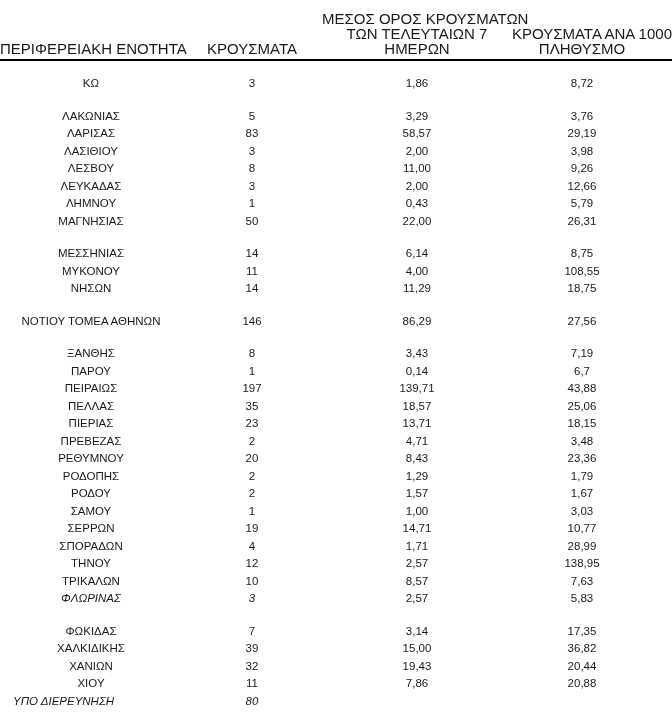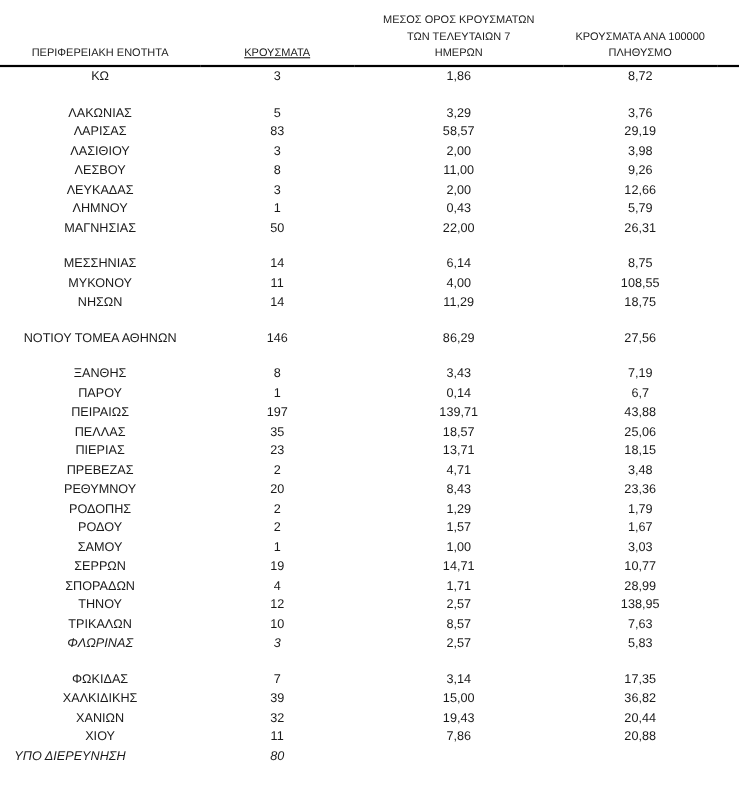--- a/index.html
+++ b/index.html
@@ -16,56 +16,56 @@
     table-layout: fixed;
     font-family: "Liberation Sans", sans-serif;
     color: #1a1a1a;
   }
   thead th {
     font-weight: 400;
     vertical-align: bottom;
     text-align: center;
     height: 56px;
     padding: 0 0 3px 0;
-    font-size: 10px;
+    font-size: 15px;
     line-height: 15px;
     border-bottom: 2px solid #000000;
   }
   .hline { white-space: nowrap; overflow: visible; }
   tbody td {
     text-align: center;
     font-size: 11.5px;
     height: 17.5px;
     line-height: 17px;
     padding: 0;
     white-space: nowrap;
     overflow: visible;
   }
-  tbody tr:first-child td { padding-top: 1px; }
+  tbody tr:first-child td { padding-top: 14px; }
   tbody tr.blank td { height: 15px; }
   td.italic { font-style: italic; text-align: center; }
   td.left { text-align: left; padding-left: 13px; }
 </style>
 </head>
 <body style="background: rgb(255, 255, 255);">
 
 <table class="cases" style="color: rgb(26, 26, 26);">
   <colgroup>
     <col style="width:182px">
     <col style="width:140px">
     <col style="width:190px">
     <col style="width:140px">
     <col style="width:20px">
   </colgroup>
   <thead>
     <tr>
       <th style="border-bottom-color: rgb(0, 0, 0); text-align: center;">
         <div class="hline">ΠΕΡΙΦΕΡΕΙΑΚΗ ΕΝΟΤΗΤΑ</div>
       </th>
-      <th style="border-bottom-color: rgb(0, 0, 0); text-decoration: underline;">
+      <th style="border-bottom-color: rgb(0, 0, 0);">
         <div class="hline">ΚΡΟΥΣΜΑΤΑ</div>
       </th>
       <th style="border-bottom-color: rgb(0, 0, 0);">
         <div class="hline">ΜΕΣΟΣ ΟΡΟΣ ΚΡΟΥΣΜΑΤΩΝ</div>
         <div class="hline">ΤΩΝ ΤΕΛΕΥΤΑΙΩΝ 7</div>
         <div class="hline">ΗΜΕΡΩΝ</div>
       </th>
       <th style="border-bottom-color: rgb(0, 0, 0); text-align: center;">
         <div class="hline">ΚΡΟΥΣΜΑΤΑ ΑΝΑ 100000</div>
         <div class="hline">ΠΛΗΘΥΣΜΟ</div>

